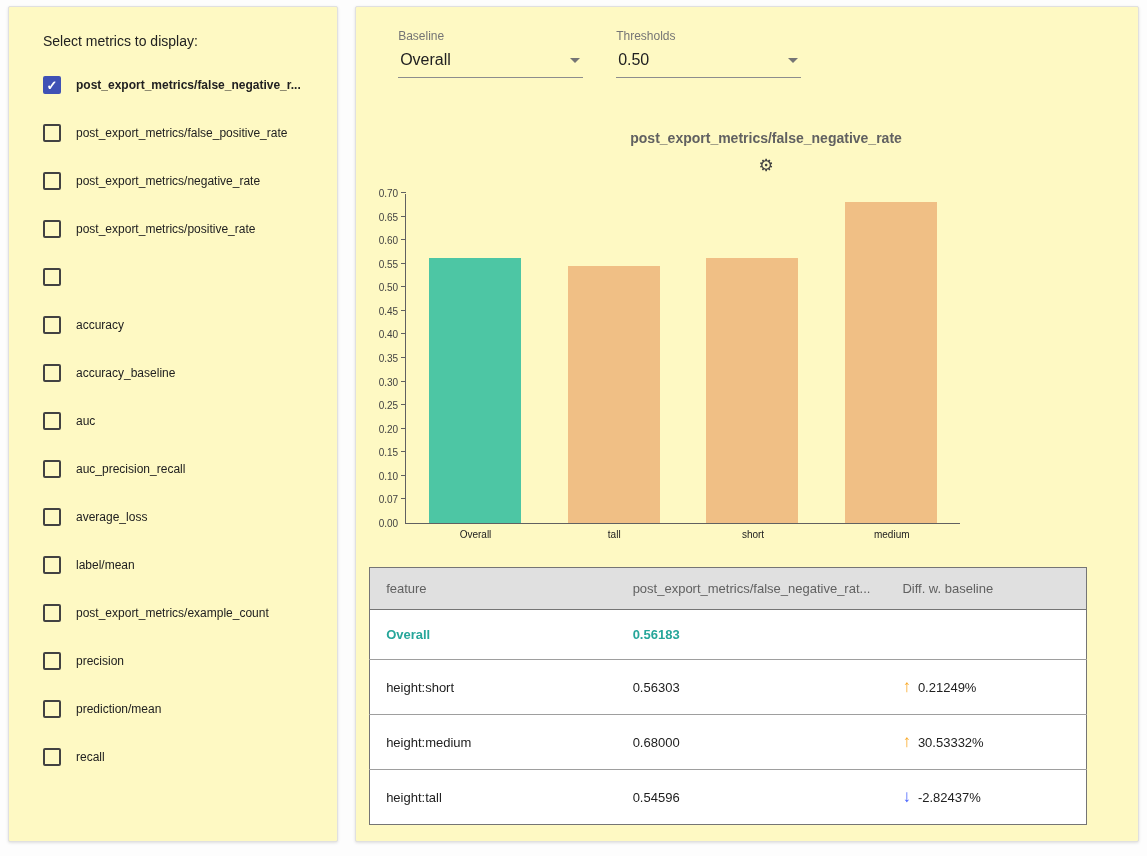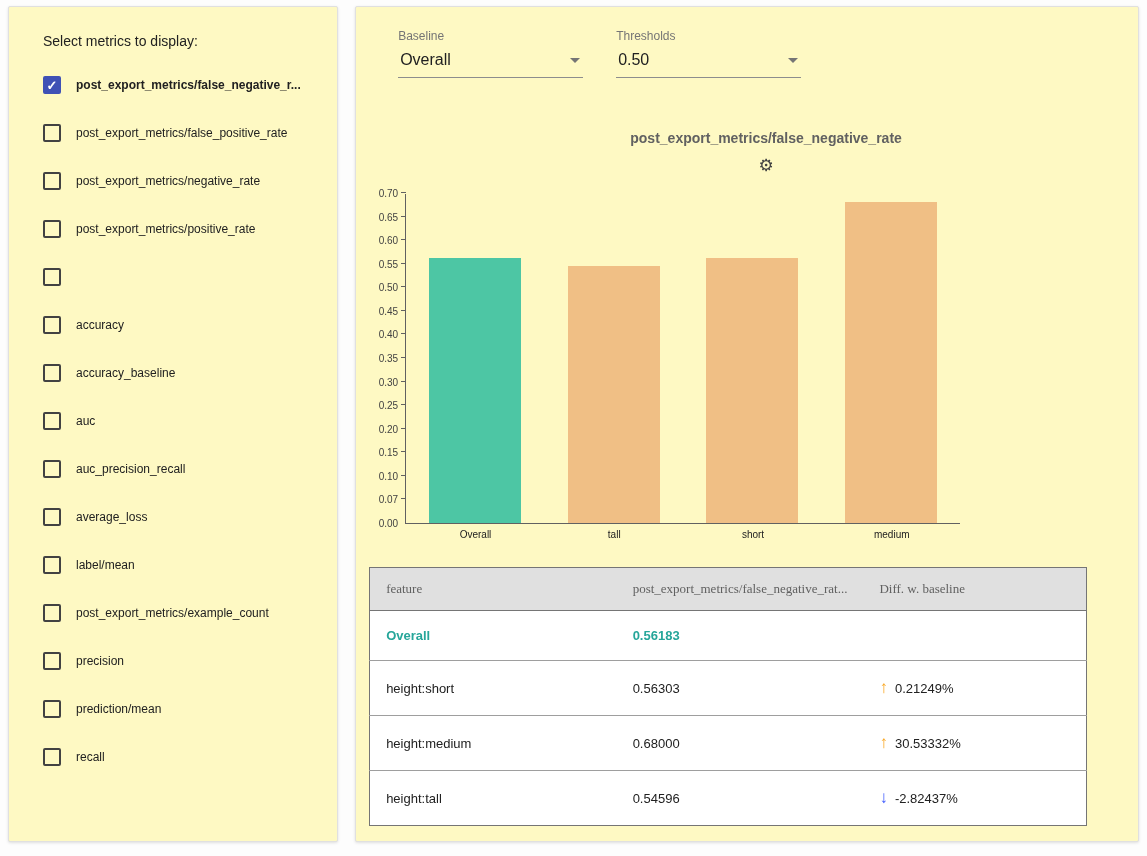--- a/index.html
+++ b/index.html
@@ -68,21 +68,21 @@
   .xlabel { flex: 1; text-align: center; font-size: 10px; color: #212121; }
   
   .metrics-table {
     width: 718px; margin-top: 27px;
     border-collapse: collapse;
     border: 1px solid #757575;
   }
   .metrics-table th {
     background: #e0e0e0; text-align: left; font-weight: 400;
     font-size: 13px; color: #616161;
-    padding: 13px 16px; border-bottom: 1px solid #757575; font-family: Liberation Serif, serif;
+    padding: 13px 16px; border-bottom: 1px solid #757575;
   }
   .metrics-table th:nth-child(1) { width: 247px; }
   .metrics-table th:nth-child(2) { width: 235px; }
   .metrics-table td {
     font-size: 13px; color: #212121;
     padding: 17px 16px; border-bottom: 1px solid #9e9e9e;
     background: #fff;
   }
   .metrics-table tr:last-child td { border-bottom: none; }
   .baseline-row td { color: #26a69a; font-weight: 700; }

